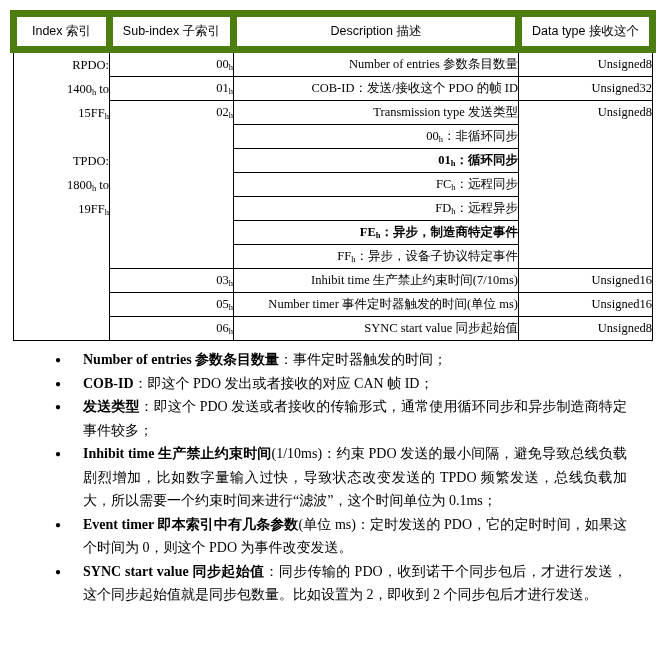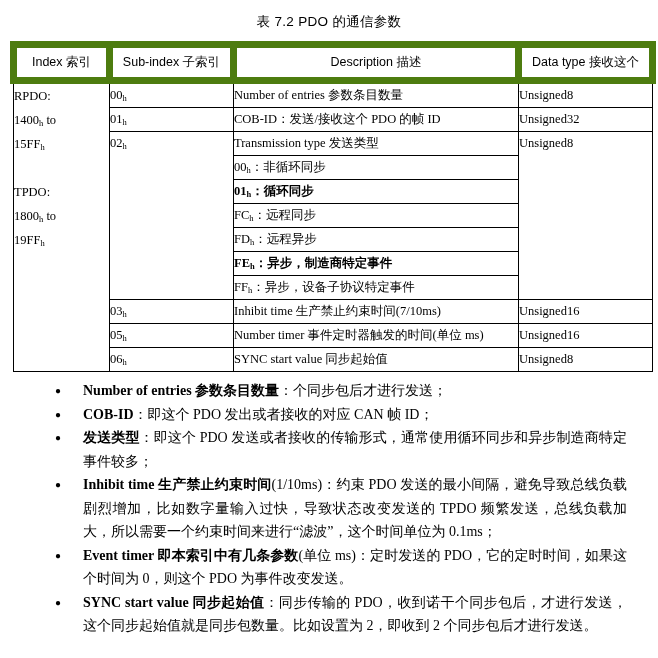--- a/index.html
+++ b/index.html
@@ -22,21 +22,21 @@
     border-collapse:collapse;table-layout:fixed;
     margin:10px 0 0 10px;width:639px;
     border:1px solid #000;border-top:5px solid #000;
   }
   table.params th{
     font-family:"Liberation Sans","DejaVu Sans",sans-serif;
     font-weight:normal;font-size:12.5px;
     border:7px solid #4d7c0f;height:29px;text-align:center;padding:0;
   }
   table.params td{
-    border:1px solid #000;font-size:12.5px;text-align:left;
+    border:1px solid #000;font-size:12.5px;text-align:right;
     height:23px;line-height:23px;padding:0;white-space:nowrap;overflow:hidden;font-family:Liberation Serif, serif;
   }
   td.idx{vertical-align:top;}
   td.idx .idxline{height:24px;line-height:24px;}
   td.vtop{vertical-align:top;}
   .bold{font-weight:bold;margin-left:8px;}
   sub{font-size:8.5px;line-height:0;vertical-align:-2px;}
 
   
   ul.bullets{
@@ -51,21 +51,20 @@
     position:absolute;left:-28px;top:0;
     font-size:10px;line-height:23.5px;
   }
   ul.bullets .lead{font-weight:bold;}
 </style>
 </head>
 <body>
 
 <div class="page">
 
-  <div class="caption">表 7.2 PDO 的通信参数</div>
 
   <table class="params">
     <colgroup>
       <col style="width:96px">
         <col style="width:124px">
         <col style="width:285px">
         <col style="width:134px">
     </colgroup>
     <thead>
       <tr>
@@ -132,21 +131,21 @@
         <td>06<sub>h</sub></td>
         <td>SYNC start value 同步起始值</td>
         <td>Unsigned8</td>
       </tr>
     </tbody>
   </table>
 
   <ul class="bullets">
     <li>
       <span class="marker">●</span>
-      <span class="lead">Number of entries 参数条目数量</span><span>：个同步包后才进行发送；</span>
+      <span class="lead">Number of entries 参数条目数量</span><span>：事件定时器触发的时间；</span>
     </li>
     <li>
       <span class="marker">●</span>
       <span class="lead">COB-ID</span><span>：即这个 PDO 发出或者接收的对应 CAN 帧 ID；</span>
     </li>
     <li>
       <span class="marker">●</span>
       <span class="lead">发送类型</span><span>：即这个 PDO 发送或者接收的传输形式，通常使用循环同步和异步制造商特定事件较多；</span>
     </li>
     <li>

